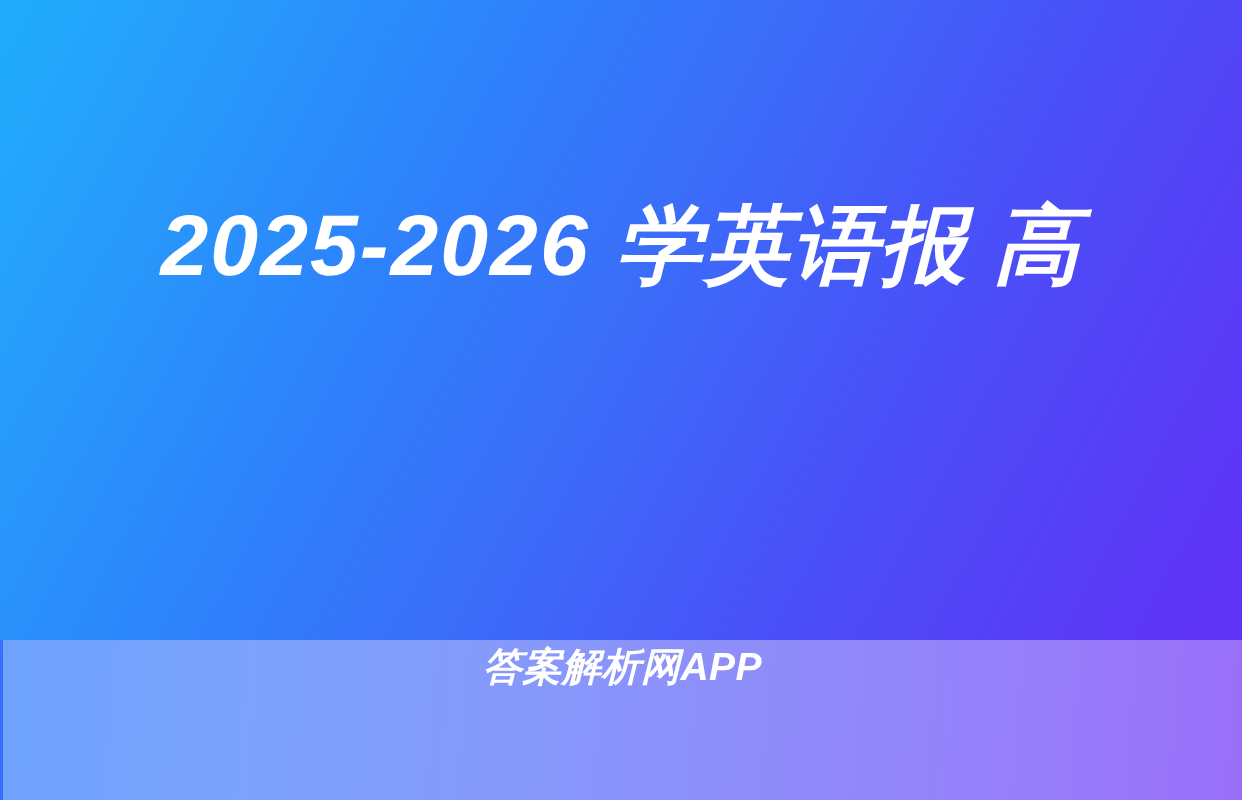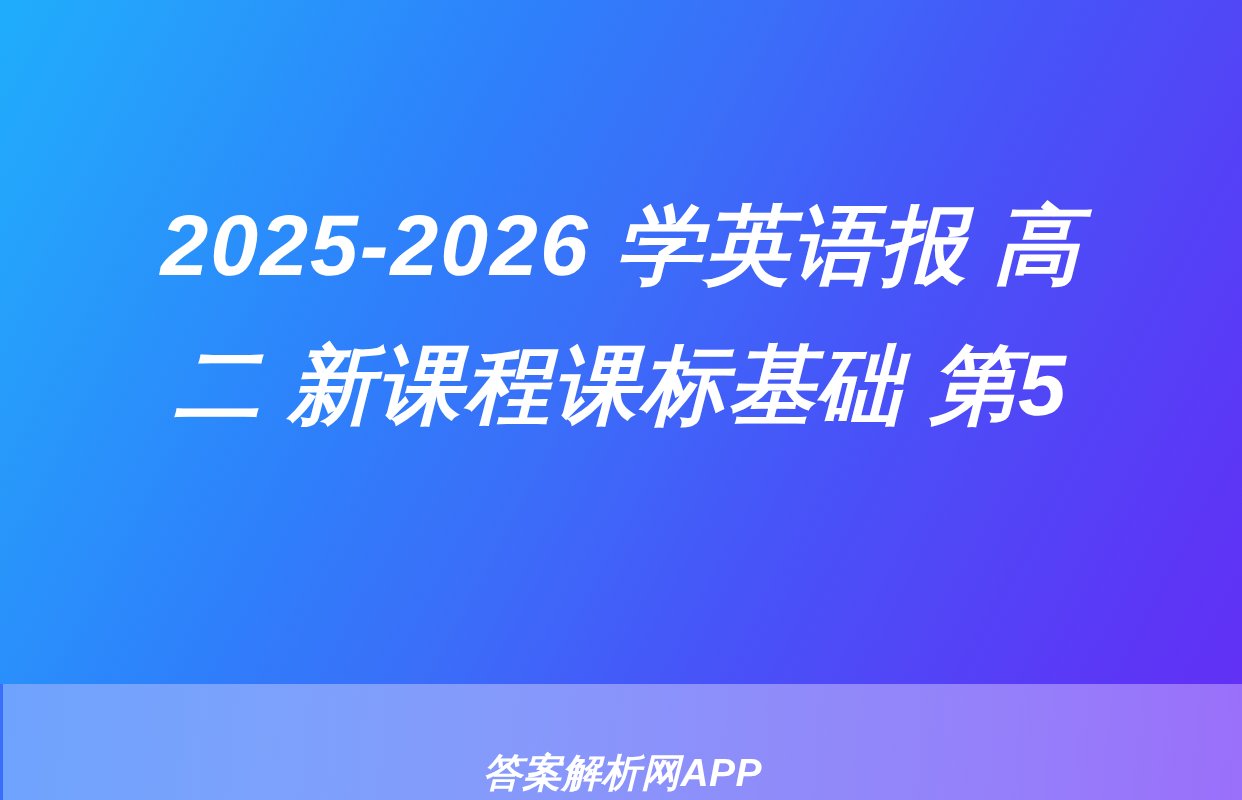--- a/index.html
+++ b/index.html
@@ -48,30 +48,30 @@
   .title-line.l1 { letter-spacing: 2px; }
   .title-line.l2 { letter-spacing: 2px; }
   .title-line.l3 { letter-spacing: 2px; }
 
   
   #bottom-banner {
     position: absolute;
     left: 0;
     right: 0;
     bottom: 0;
-    height: 116px;
+    height: 160px;
     background: linear-gradient(95deg,
         #6ea3fd 0%,
         #7ba2fc 20%,
         #8699fb 42%,
         #8f8cfa 62%,
         #9580fa 80%,
         #9a6ffa 100%);
     display: flex;
-    align-items: flex-end;
+    align-items: flex-start;
     justify-content: center;
     border-left: 3px solid rgba(40,110,250,0.85);
   }
   #bottom-banner-label {
     color: #ffffff;
     font-weight: 700;
     font-style: italic;
     font-size: 39px;
     letter-spacing: 0.5px;
     white-space: nowrap;
@@ -91,20 +91,19 @@
 </style>
 </head>
 <body>
 
 <div id="card">
 
   <div id="sheen"></div>
 
   <div id="title-block">
     <div class="title-line l1">2025-2026 学英语报 高</div>
-    <div class="title-line l2">二 新课程课标基础 第5</div>
   </div>
 
   <div id="bottom-banner">
     <span id="bottom-banner-label">答案解析网APP</span>
   </div>
 
 </div>
 
 </body></html>

